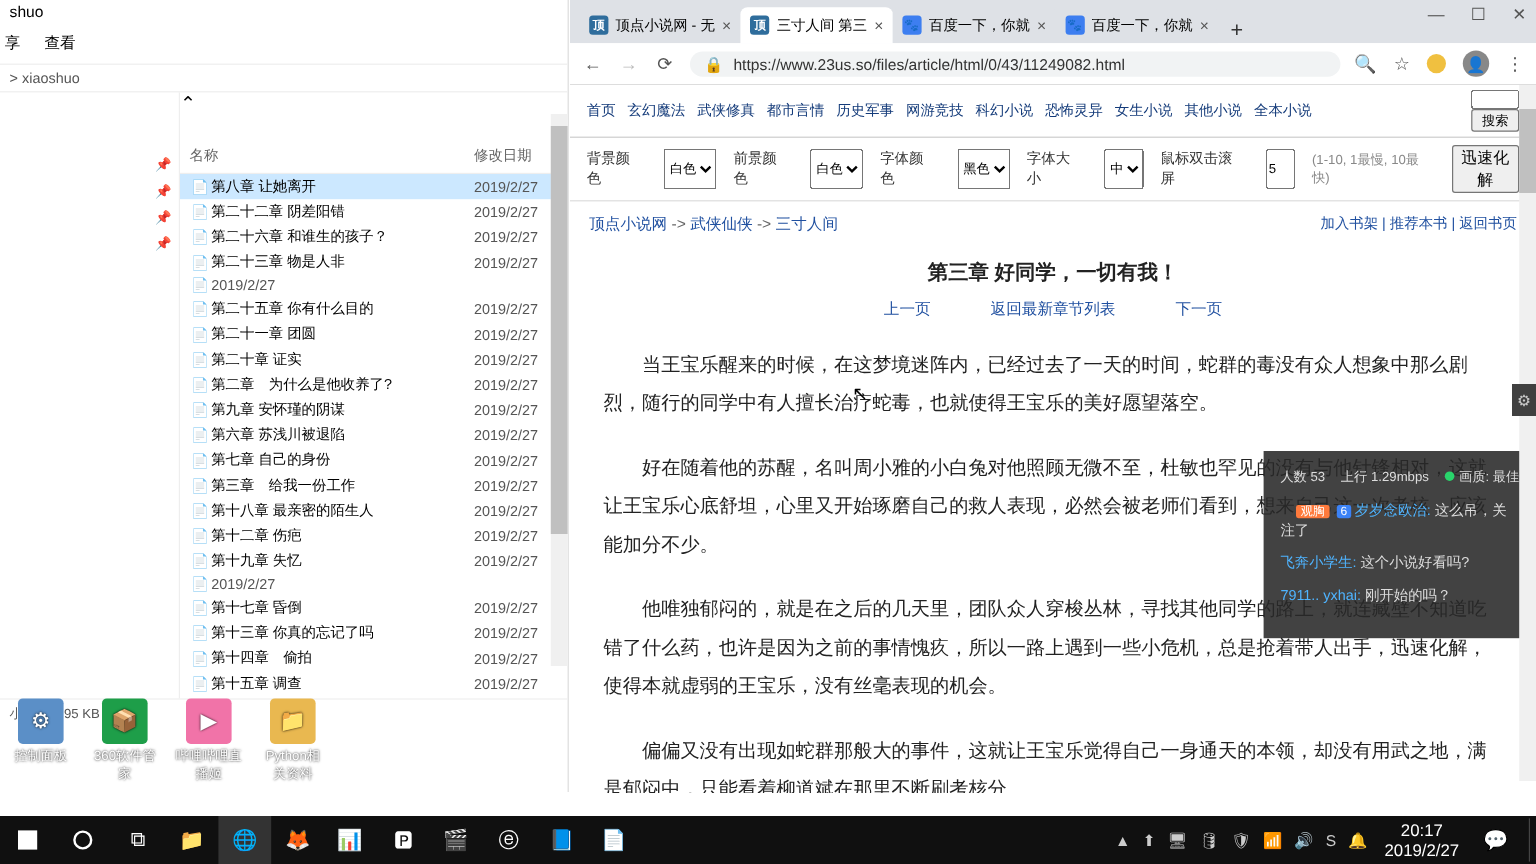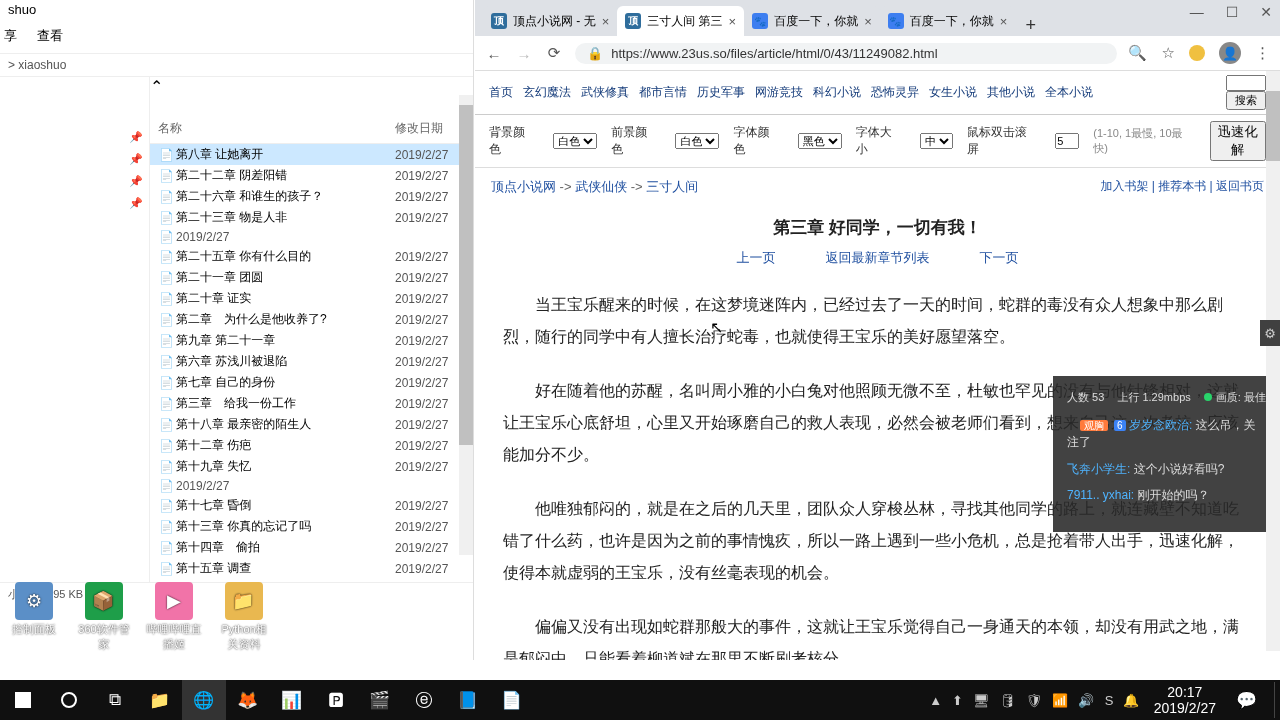--- a/index.html
+++ b/index.html
@@ -44,21 +44,21 @@
 .addrbar .ext-dot { width:16px; height:16px; border-radius:50%; background:#f0c040; display:inline-block; }
 .addrbar .avatar { width:22px; height:22px; border-radius:50%; background:#888; color:#fff; display:inline-flex; align-items:center; justify-content:center; font-size:13px; }
 
 .page { flex:1; overflow:auto; background:#fff; position:relative; font-size:13px; }
 .site-nav { display:flex; gap:10px; padding:4px 14px; align-items:center; border-bottom:1px solid #ccc; }
 .site-nav a { color:#143b7a; font-size:12px; cursor:pointer; }
 .site-nav .search-cell { margin-left:auto; display:flex;flex-direction:column; }
 .site-nav input { width:40px; font-size:11px; }
 .site-nav button { font-size:11px; padding:0 4px; }
 .settings-bar { display:flex; gap:14px; padding:6px 14px; font-size:12px; align-items:center; border-bottom:1px solid #ddd; color:#333; }
-.settings-bar label { display:inline-flex; gap:18px; align-items:center; }
+.settings-bar label { display:inline-flex; gap:18px; }
 .settings-bar select, .settings-bar input { font-size:11px; }
 .settings-bar input.speed { width:24px; }
 .settings-bar .hint { color:#888; font-size:11px; }
 .breadcrumb-bar { display:flex; padding:10px 16px; font-size:13px; }
 .breadcrumb-bar .left a { color:#2050a0; cursor:pointer; }
 .breadcrumb-bar .left { flex:1; color:#666; }
 .breadcrumb-bar .right { color:#2050a0; font-size:12px; }
 .breadcrumb-bar .right a { cursor:pointer; text-decoration:none; color:#2050a0; }
 .chapter-title { text-align:center; font-size:17px; font-weight:bold; padding:10px 0; color:#222; }
 .chapter-nav { text-align:right; font-size:13px; color:#2050a0; padding-bottom:10px; display:flex; justify-content:center; gap:50px; }
@@ -162,21 +162,21 @@
             <span class="fname">第二十章 证实</span>
             <span class="fdate">2019/2/27</span>
           </div>
           <div class="file-row">
             <span class="ficon">📄</span>
             <span class="fname">第二章　为什么是他收养了?</span>
             <span class="fdate">2019/2/27</span>
           </div>
           <div class="file-row">
             <span class="ficon">📄</span>
-            <span class="fname">第九章 第二十一章</span>
+            <span class="fname">第九章 安怀瑾的阴谋</span>
             <span class="fdate">2019/2/27</span>
           </div>
           <div class="file-row">
             <span class="ficon">📄</span>
             <span class="fname">第六章 苏浅川被退陷</span>
             <span class="fdate">2019/2/27</span>
           </div>
           <div class="file-row">
             <span class="ficon">📄</span>
             <span class="fname">第七章 自己的身份</span>

